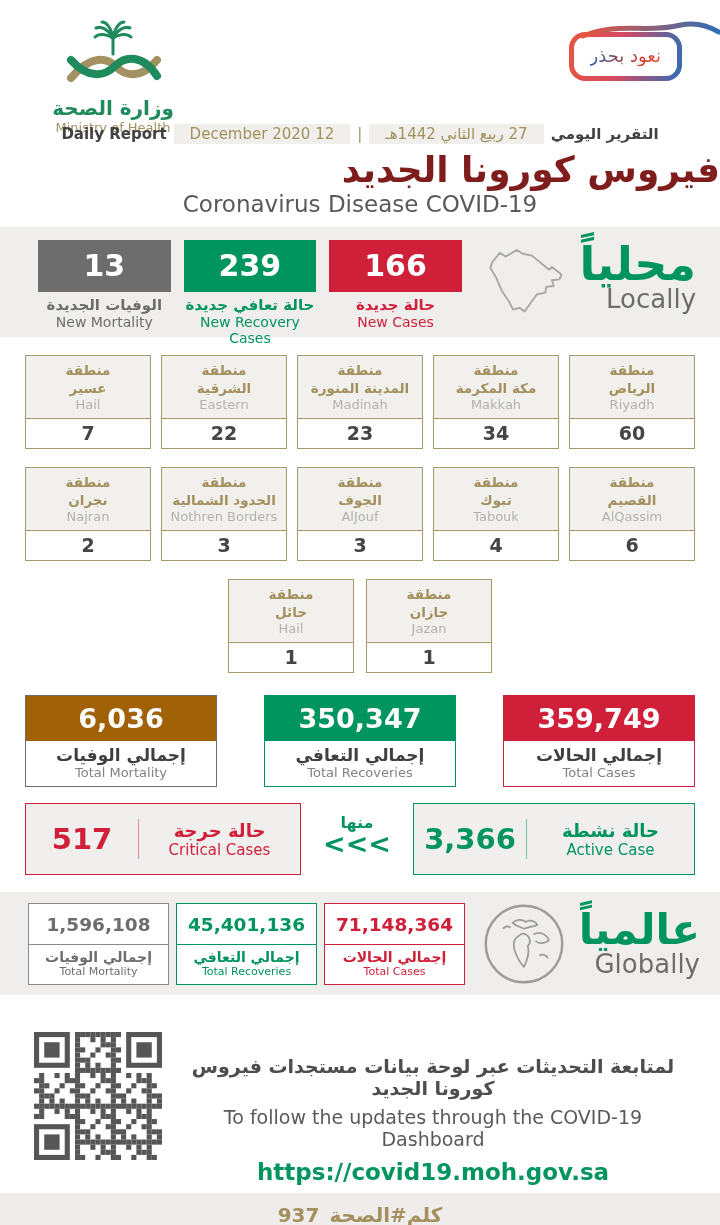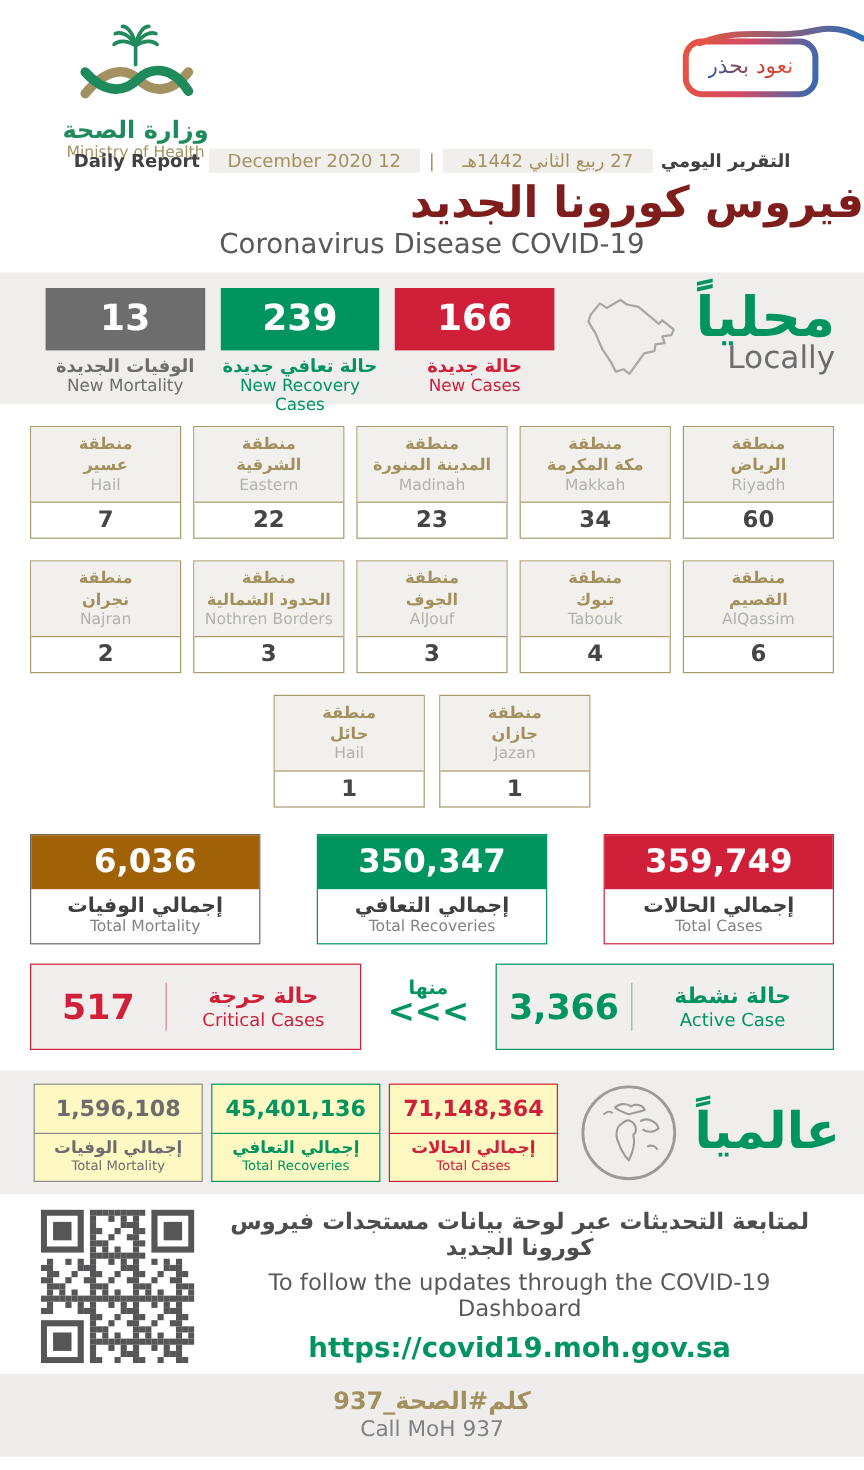--- a/index.html
+++ b/index.html
@@ -74,35 +74,35 @@
   .pill-box.green .pill-div { background: #00945e; }
   .pill-labels { flex: 1; text-align: center; }
   .pill-ar { font-weight: bold; font-size: 18px; direction: rtl; }
   .pill-en { font-size: 15px; }
   .minha-block { text-align: center; color: #00945e; margin-top: -8px; }
   .minha-label { font-weight: bold; font-size: 16px; direction: rtl; }
   .minha-arrows { font-weight: bold; font-size: 27px; letter-spacing: 0px; line-height: .9; }
 
   
   .globally { margin-top: 17px; height: 103px; display: flex; align-items: center; padding: 0 20px 0 28px; }
-  .gstat { width: 141px; border: 1px solid; background: #fef9c3; text-align: center; margin-right: 7px; }
+  .gstat { width: 141px; border: 1px solid; background: #ffffff; text-align: center; margin-right: 7px; }
   .gstat-num { font-size: 18.5px; font-weight: bold; padding: 10px 0 9px 0; border-bottom: 1px solid; }
   .gstat-ar { font-weight: bold; font-size: 14px; margin-top: 4px; direction: rtl; }
   .gstat-en { font-size: 11px; padding-bottom: 6px; }
   .gstat.gray  { border-color: #8a8a8c; color: #6d6d6d; } .gstat.gray .gstat-num { border-color: #8a8a8c; }
   .gstat.green { border-color: #00945e; color: #00945e; } .gstat.green .gstat-num { border-color: #00945e; }
   .gstat.red   { border-color: #d02039; color: #d02039; } .gstat.red .gstat-num { border-color: #d02039; }
   .globe { margin: 0 4px 0 8px; }
   .globally-head { margin-left: auto; text-align: right; }
   .globally-ar { color: #00945e; font-size: 42px; font-weight: bold; line-height: 1.05; }
   .globally-en { color: #6d6d6d; font-size: 26px; margin-top: -4px; }
 
   
   .qr-section { display: flex; align-items: center; padding: 12px 30px 0 34px; }
-  .dash-text { flex: 1; text-align: center; padding-left: 14px; }
+  .dash-text { flex: 1; text-align: center; padding-left: 14px; margin-top: 48px; }
   .dash-ar { font-size: 19px; font-weight: bold; color: #4d4d4f; direction: rtl; }
   .dash-en { font-size: 19px; color: #58595b; margin-top: 7px; }
   .dash-url { display: inline-block; font-size: 23px; font-weight: bold; color: #00945e; margin-top: 9px; text-decoration: none; }
 
   
   .call-band { background: #eeedeb; text-align: center; padding: 10px 0 12px 0; margin-top: 8px; }
   .call-ar { color: #a3905e; font-weight: bold; font-size: 20px; direction: rtl; }
   .call-en { color: #808285; font-size: 18px; margin-top: 2px; }
   .footer { display: flex; justify-content: center; align-items: center; padding: 12px 0 0 0; color: #23795b; font-size: 15px; }
   .flink { display: flex; align-items: center; gap: 6px; padding: 0 10px; border-right: 1px solid #bcbcba; cursor: pointer; }
@@ -352,20 +352,21 @@
       <g fill="none" stroke="#9b9b99" stroke-width="1.8" stroke-linejoin="round">
         <path d="M40,38 C36,40 34,46 36,52 C38,58 42,66 46,70 C49,64 52,56 50,48 C54,44 52,38 48,36 C45,34 42,36 40,38 Z"></path>
         <path d="M34,24 C38,20 44,20 48,23 C52,20 58,22 60,26 C56,28 50,28 46,30 C42,28 37,27 34,24 Z"></path>
         <path d="M56,36 C62,32 70,36 72,42 C68,46 62,46 58,43"></path>
         <path d="M24,30 C27,27 30,27 32,29"></path>
         <path d="M62,58 C66,56 70,58 71,61"></path>
       </g>
     </svg>
     <div class="globally-head">
       <div class="globally-ar">عالمياً</div>
+      <div class="globally-en">Globally</div>
     </div>
   </div>
 
   <div class="qr-section">
     <svg id="qr-svg" width="128" height="128" viewBox="0 0 25 25">
         <rect x="8" y="0" width="1" height="1" fill="#565658"></rect>
         <rect x="9" y="0" width="1" height="1" fill="#565658"></rect>
         <rect x="10" y="0" width="1" height="1" fill="#565658"></rect>
         <rect x="11" y="0" width="1" height="1" fill="#565658"></rect>
         <rect x="12" y="0" width="1" height="1" fill="#565658"></rect>

